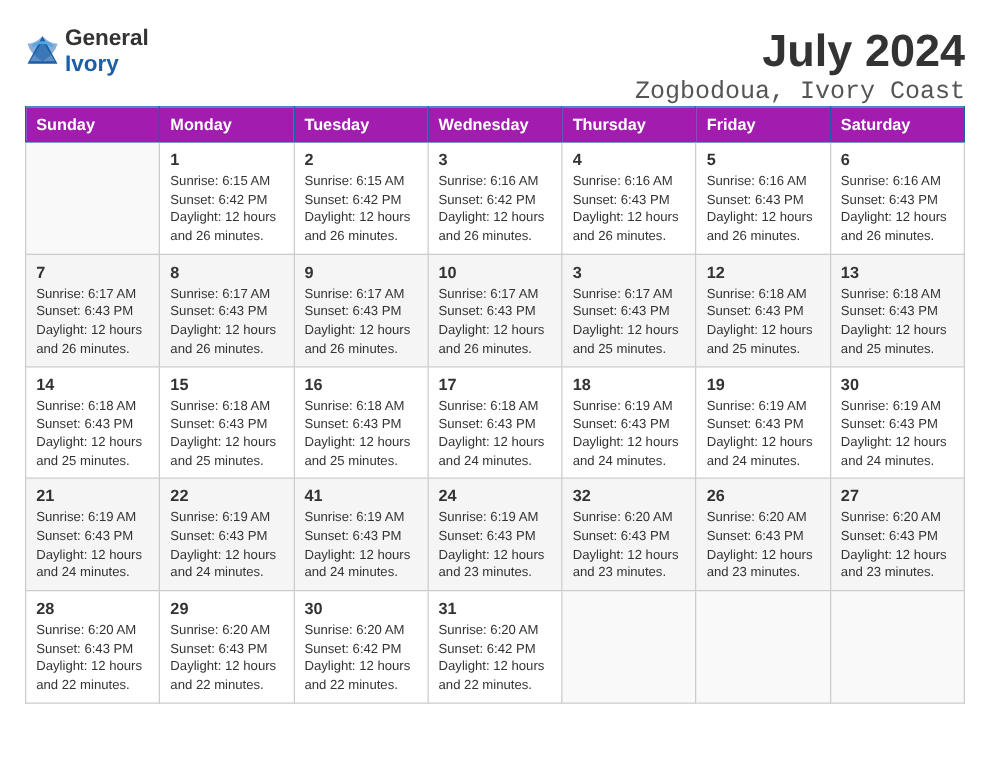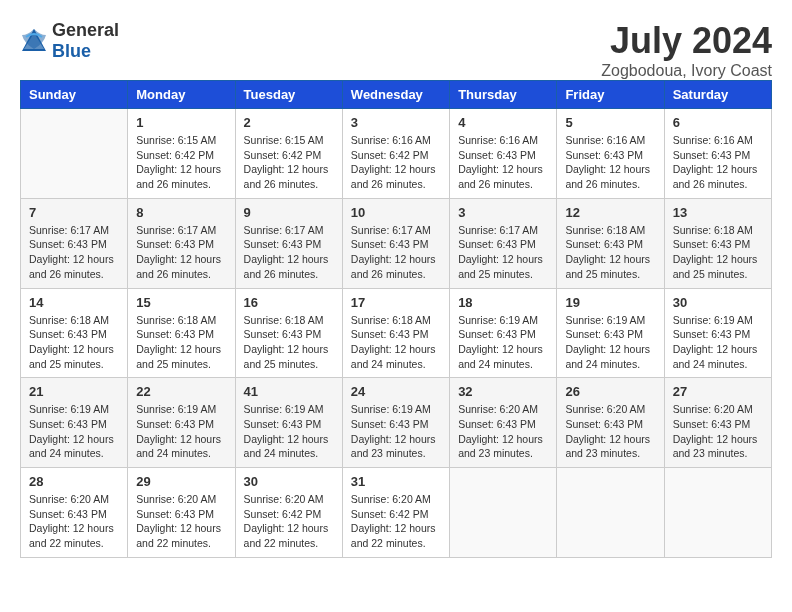--- a/index.html
+++ b/index.html
@@ -37,30 +37,31 @@
     }
     .title-area {
       text-align: right;
     }
     .main-title {
       font-size: 36px;
       font-weight: bold;
       color: #333;
     }
     .subtitle {
-      font-size: 16px;
+      font-size: 20px;
       color: #555;
+      font-family: Liberation Mono, monospace;
     }
     table {
       width: 100%;
       border-collapse: collapse;
       font-size: 11px;
     }
     thead tr th {
-      background-color: #1d4ed8;
+      background-color: #a21caf;
       color: #fff;
       text-align: left;
       padding: 6px 8px;
       font-size: 13px;
       font-weight: bold;
       border: 1px solid #1a5fa8;
     }
     tbody tr td {
       border: 1px solid #ccc;
       padding: 6px 8px;
@@ -95,21 +96,21 @@
 <div class="header-area">
   <div class="logo">
     <svg class="logo-icon" viewBox="0 0 28 28" xmlns="http://www.w3.org/2000/svg">
       <polygon points="14,2 26,24 2,24" fill="#1a5fa8"></polygon>
       <polygon points="14,6 24,22 4,22" fill="#fff" opacity="0.3"></polygon>
       <path d="M14,2 Q20,8 26,8 Q24,16 14,22 Q4,16 2,8 Q8,8 14,2Z" fill="#1a5fa8" opacity="0.5"></path>
       <path d="M6,10 Q14,4 22,10" stroke="#4fa8e8" stroke-width="2" fill="none"></path>
     </svg>
     <div>
       <span class="logo-text-general">General</span><br>
-      <span class="logo-text-blue">Blue</span>
+      <span class="logo-text-blue">Ivory</span>
     </div>
   </div>
   <div class="title-area">
     <div class="main-title">July 2024</div>
     <div class="subtitle">Zogbodoua, Ivory Coast</div>
   </div>
 </div>
 
 <table>
   <thead>

